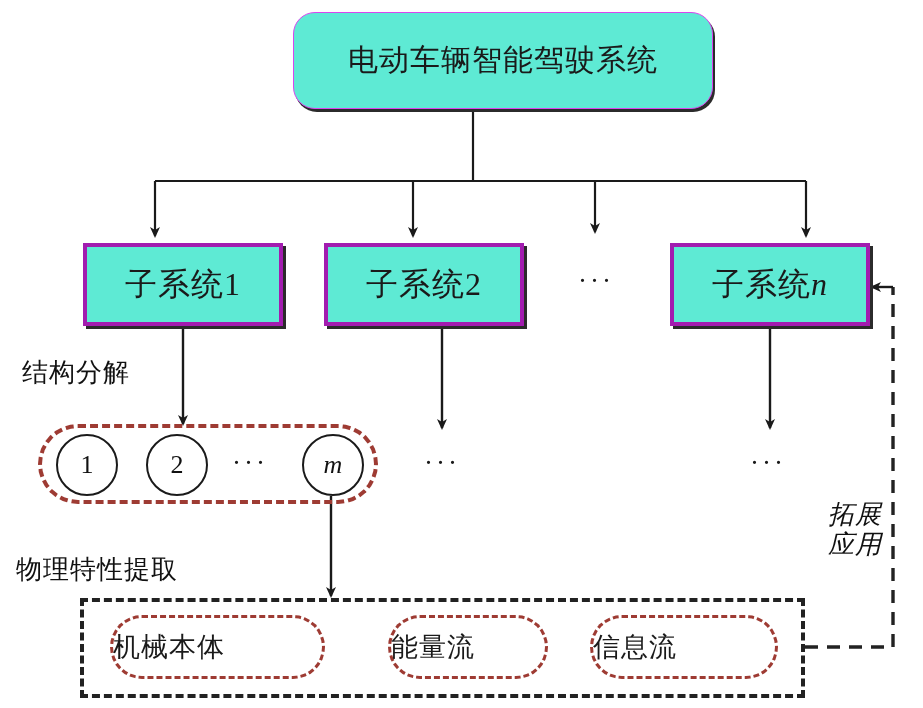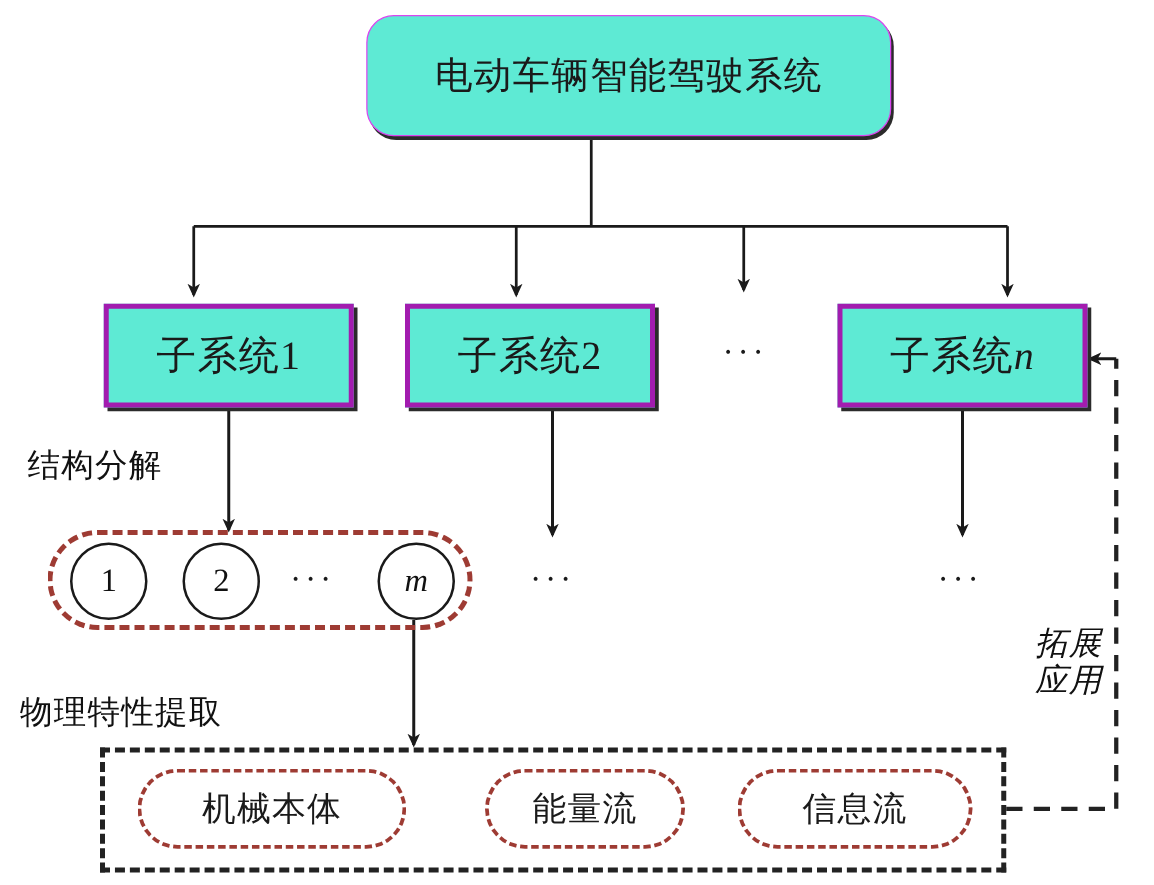--- a/index.html
+++ b/index.html
@@ -29,21 +29,21 @@
   .ell-sn{left:750px;top:450px;}
   .circle{
     position:absolute;width:58px;height:58px;border:2px solid #1a1a1a;border-radius:50%;
     display:flex;align-items:center;justify-content:center;background:#fff;
     font-size:26px;color:#111;
   }
   .c1{left:56px;top:434px;}
   .c2{left:146px;top:434px;}
   .cm{left:302px;top:434px;}
   .pill{
-    position:absolute;display:flex;align-items:center;justify-content:center;
+    position:absolute;display:flex;align-items:center;justify-content:flex-start;
     border:3px dashed #9e3b33;border-radius:38px;background:#fff;
     font-size:27px;color:#1a1a1a;letter-spacing:1px;box-sizing:border-box;
   }
   .p1{left:110px;top:615px;width:215px;height:64px;}
   .p2{left:388px;top:615px;width:160px;height:64px;}
   .p3{left:590px;top:615px;width:188px;height:64px;}
   .dashbox-red{
     position:absolute;left:38px;top:424px;width:340px;height:80px;
     border:4px dashed #9e3b33;border-radius:42px;box-sizing:border-box;background:transparent;
   }

